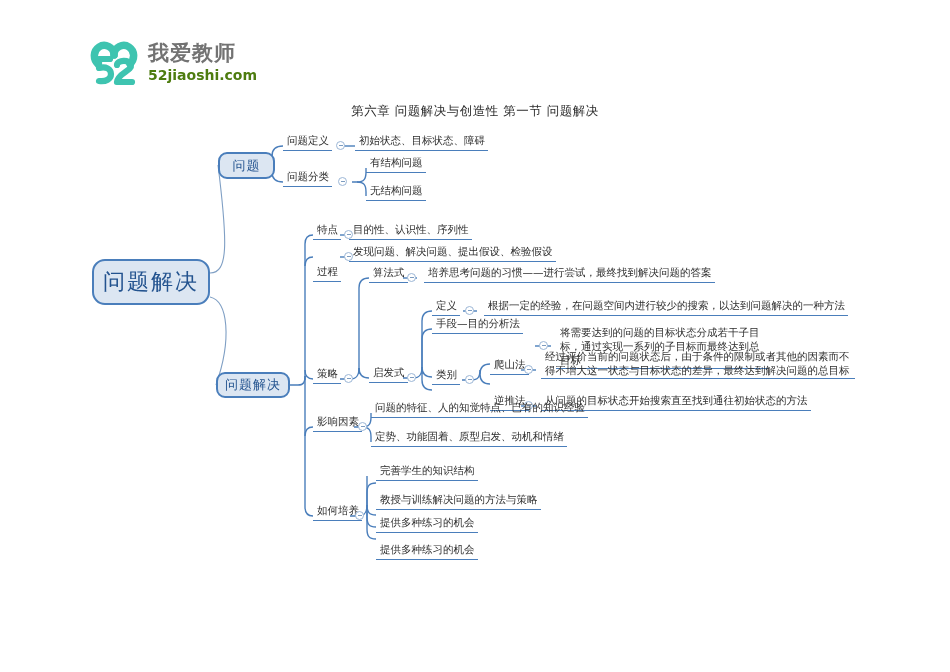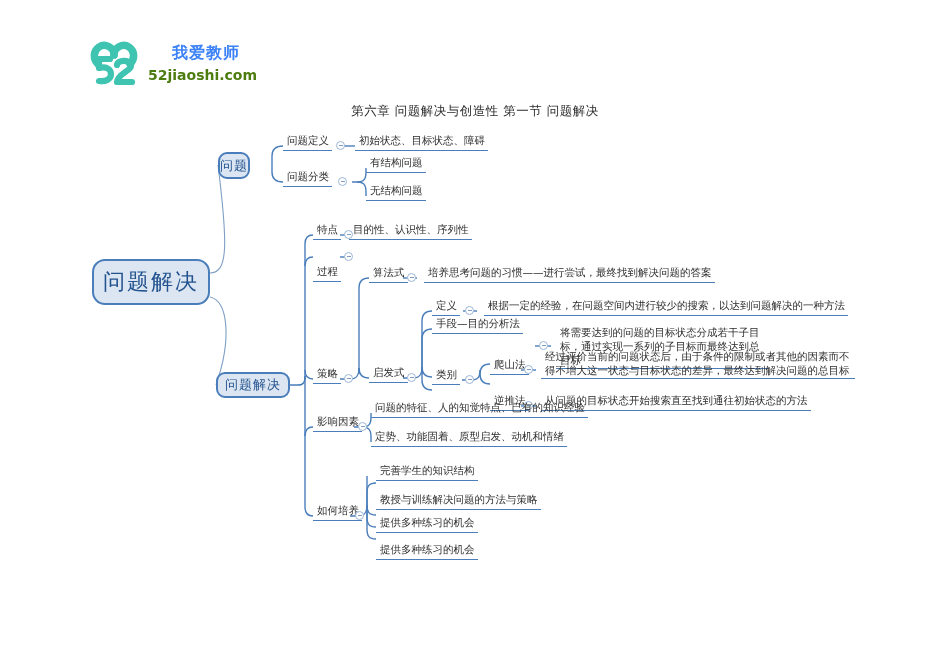--- a/index.html
+++ b/index.html
@@ -8,22 +8,22 @@
     background:#ffffff;
     font-family:"DejaVu Sans","Liberation Sans",sans-serif;
     position:relative;
     overflow:hidden;
   }
   
   #logo{position:absolute;left:88px;top:40px;width:150px;height:52px;}
   #logo .mark{position:absolute;left:0;top:0;width:52px;height:50px;}
   #logo .wordmark{position:absolute;left:60px;top:1px;}
   #logo .cn{
-    font-size:16px;font-weight:bold;color:#3b82f6;letter-spacing:1px;
-    line-height:24px;font-family:"DejaVu Sans","Liberation Sans",sans-serif;margin-left:24px;
+    font-size:21px;font-weight:bold;color:#737373;letter-spacing:1px;
+    line-height:24px;font-family:"DejaVu Sans","Liberation Sans",sans-serif;
   }
   #logo .en{
     font-size:14px;font-weight:bold;color:#4d7c0f;letter-spacing:0px;
     line-height:18px;margin-top:1px;
   }
   #doc-title{
     position:absolute;left:0;top:103px;width:950px;text-align:center;
     font-size:12.5px;color:#2b2b2b;letter-spacing:.5px;
     font-family:"DejaVu Serif","Liberation Serif",serif;
   }
@@ -180,39 +180,40 @@
       <path d="M367 380 L367 380"></path>
     </g>
     <g fill="none" stroke="#4a7ebb" stroke-width="1.4">
       <path d="M367 380 L367 368 C367 361, 369 358, 376 358"></path>
       <path d="M367 380 L367 392 C367 399, 369 402, 376 402"></path>
     </g>
   </svg>
 
   <div class="boxnode root" style="left:92px;top:134px;width:118px;height:46px;">问题解决</div>
 
-  <div class="boxnode lvl1" style="left:218px;top:27px;width:32px;height:27px;">问题</div>
+  <div class="boxnode lvl1" style="left:218px;top:27px;width:57px;height:27px;">问题</div>
 
   <div class="boxnode lvl1" style="left:216px;top:247px;width:74px;height:26px;">问题解决</div>
 
   <div class="tnode" style="left:283px;top:8px;">问题定义</div>
   <div class="toggle" style="left:336px;top:16px;"></div>
   <div class="tnode" style="left:355px;top:8px;">初始状态、目标状态、障碍</div>
 
   <div class="tnode" style="left:283px;top:44px;">问题分类</div>
   <div class="toggle" style="left:338px;top:52px;"></div>
   <div class="tnode" style="left:366px;top:30px;">有结构问题</div>
   <div class="tnode" style="left:366px;top:58px;">无结构问题</div>
 
   <div class="tnode" style="left:313px;top:97px;">特点</div>
   <div class="toggle" style="left:344px;top:105px;"></div>
   <div class="tnode" style="left:349px;top:97px;">目的性、认识性、序列性</div>
 
   <div class="tnode" style="left:313px;top:119px;margin-top:20px;">过程</div>
   <div class="toggle" style="left:344px;top:127px;"></div>
+  <div class="tnode" style="left:349px;top:119px;">发现问题、解决问题、提出假设、检验假设</div>
 
   <div class="tnode" style="left:313px;top:241px;">策略</div>
   <div class="toggle" style="left:344px;top:249px;"></div>
 
   <div class="tnode" style="left:369px;top:140px;">算法式</div>
   <div class="toggle" style="left:407px;top:148px;"></div>
   <div class="tnode" style="left:424px;top:140px;">培养思考问题的习惯——进行尝试，最终找到解决问题的答案</div>
 
   <div class="tnode" style="left:369px;top:240px;">启发式</div>
   <div class="toggle" style="left:407px;top:248px;"></div>

